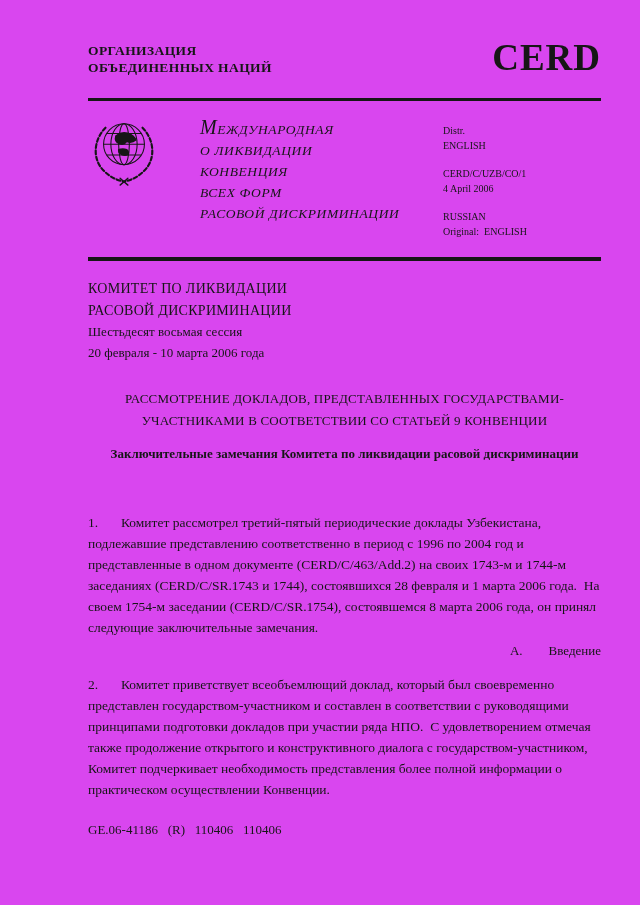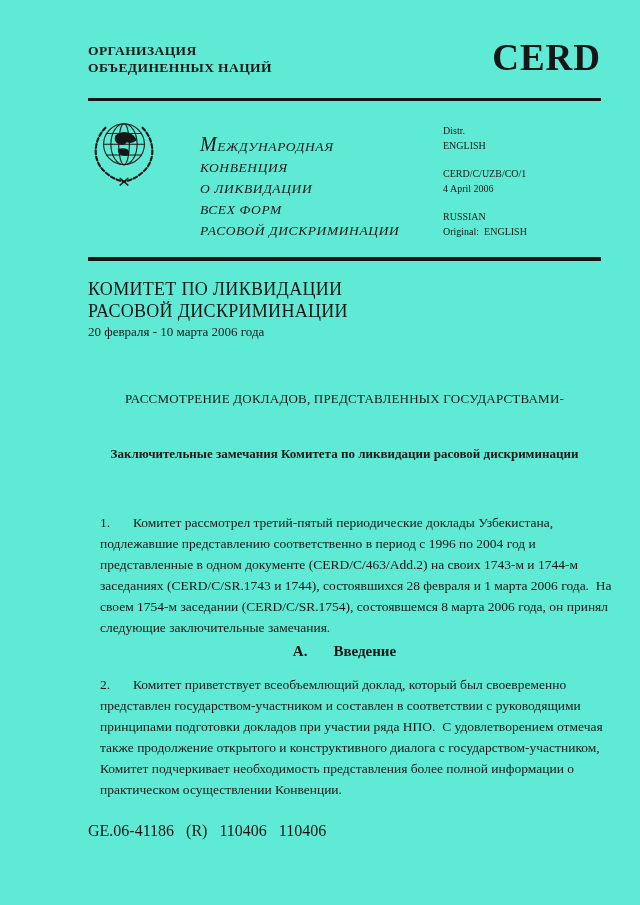--- a/index.html
+++ b/index.html
@@ -4,21 +4,21 @@
 <style>
   html, body {
     margin: 0;
     padding: 0;
     background: #ffffff;
   }
   .page {
     position: relative;
     width: 640px;
     height: 905px;
-    background: #5eead4;
+    background: #d946ef;
     color: #161616;
     font-family: "Liberation Serif", "DejaVu Serif", serif;
     overflow: hidden;
   }
   
   .header {
     position: absolute;
     top: 42px; left: 88px; width: 513px;
     display: flex;
     justify-content: space-between;
@@ -48,42 +48,42 @@
   .masthead {
     position: absolute;
     top: 114px; left: 88px; width: 513px; height: 130px;
   }
   .emblem {
     position: absolute;
     top: 2px; left: -3px; width: 78px; height: 74px;
   }
   .convention {
     position: absolute;
-    top: 20px; left: 112px;
+    top: 3px; left: 112px;
     font-style: italic;
     font-size: 13.5px;
     line-height: 21px;
     letter-spacing: 0.6px;
   }
   .conv-initial { font-size: 20px; }
   .distr {
     position: absolute;
     top: 10px; left: 355px;
     font-size: 10px;
     line-height: 14.5px;
   }
   .distr div { white-space: pre; }
   .distr .gap { height: 14px; }
   
   .committee {
     position: absolute;
     top: 278px; left: 88px; width: 513px;
   }
   .committee .cm-caps {
-    font-size: 18px;
+    font-size: 14px;
     line-height: 22px;
     letter-spacing: 0.3px;
   }
   .committee .cm-small {
     font-size: 13px;
     line-height: 20.5px;
   }
   
   .doc-title {
     position: absolute;
@@ -103,42 +103,42 @@
   .country {
     position: absolute;
     top: 479px; left: 88px; width: 513px;
     text-align: center;
     font-weight: bold;
     font-size: 13.5px;
     letter-spacing: 0.5px;
   }
   .para {
     position: absolute;
-    left: 100px; width: 513px;
+    left: 88px; width: 513px;
     margin: 0;
     font-size: 13.5px;
     line-height: 21px;
   }
   .para-1 { top: 512px; }
   .para-2 { top: 674px; }
   .pnum { display: inline-block; width: 33px; }
   .ptext { white-space: pre-wrap; }
   .section-head {
     position: absolute;
     top: 643px; left: 88px; width: 513px;
-    text-align: center;
-    font-weight: bold;
-    font-size: 15px;
+    text-align: right;
+    font-weight: normal;
+    font-size: 13px;
   }
   .section-head .sec-title { margin-left: 26px; }
   
   .footer {
     position: absolute;
     top: 822px; left: 88px;
-    font-size: 16px;
+    font-size: 13px;
     white-space: pre;
   }
 </style>
 </head>
 <body>
 
 <div class="page">
 
   <header class="header">
     <div class="org">
@@ -168,47 +168,49 @@
           <path d="M59 12 C71 24 73 44 61 56 C54 63 47 66 41 67" stroke-dasharray="4 2.5"></path>
         </g>
         <g stroke="#161616" stroke-width="1.4" stroke-linecap="round">
           <line x1="36" y1="71" x2="44" y2="64"></line>
           <line x1="44" y1="71" x2="36" y2="64"></line>
         </g>
       </svg>
     </div>
     <div class="convention">
       <div><span class="conv-initial">М</span><span>ЕЖДУНАРОДНАЯ</span></div>
+      <div>О ЛИКВИДАЦИИ</div>
       <div>КОНВЕНЦИЯ</div>
-      <div>О ЛИКВИДАЦИИ</div>
       <div>ВСЕХ ФОРМ</div>
       <div>РАСОВОЙ ДИСКРИМИНАЦИИ</div>
     </div>
     <div class="distr">
       <div>Distr.</div>
       <div>ENGLISH</div>
       <div class="gap"></div>
       <div>CERD/C/UZB/CO/1</div>
       <div>4 April 2006</div>
       <div class="gap"></div>
       <div>RUSSIAN</div>
       <div>Original:  ENGLISH</div>
     </div>
   </section>
 
   <div class="rule rule-mid"></div>
 
   <section class="committee">
     <div class="cm-caps">КОМИТЕТ ПО ЛИКВИДАЦИИ</div>
     <div class="cm-caps">РАСОВОЙ ДИСКРИМИНАЦИИ</div>
+    <div class="cm-small">Шестьдесят восьмая сессия</div>
     <div class="cm-small">20 февраля - 10 марта 2006 года</div>
   </section>
 
   <div class="doc-title">
     <div>РАССМОТРЕНИЕ ДОКЛАДОВ, ПРЕДСТАВЛЕННЫХ ГОСУДАРСТВАМИ-</div>
+    <div>УЧАСТНИКАМИ В СООТВЕТСТВИИ СО СТАТЬЕЙ 9 КОНВЕНЦИИ</div>
   </div>
 
   <div class="subtitle">Заключительные замечания Комитета по ликвидации расовой дискриминации</div>
 
 
   <p class="para para-1"><span class="pnum">1.</span><span class="ptext">Комитет рассмотрел третий-пятый периодические доклады Узбекистана, подлежавшие представлению соответственно в период с 1996 по 2004 год и представленные в одном документе (CERD/C/463/Add.2) на своих 1743-м и 1744-м заседаниях (CERD/C/SR.1743 и 1744), состоявшихся 28 февраля и 1 марта 2006 года.  На своем 1754-м заседании (CERD/C/SR.1754), состоявшемся 8 марта 2006 года, он принял следующие заключительные замечания.</span></p>
 
   <div class="section-head">
     <span>A.</span><span class="sec-title">Введение</span>
   </div>

